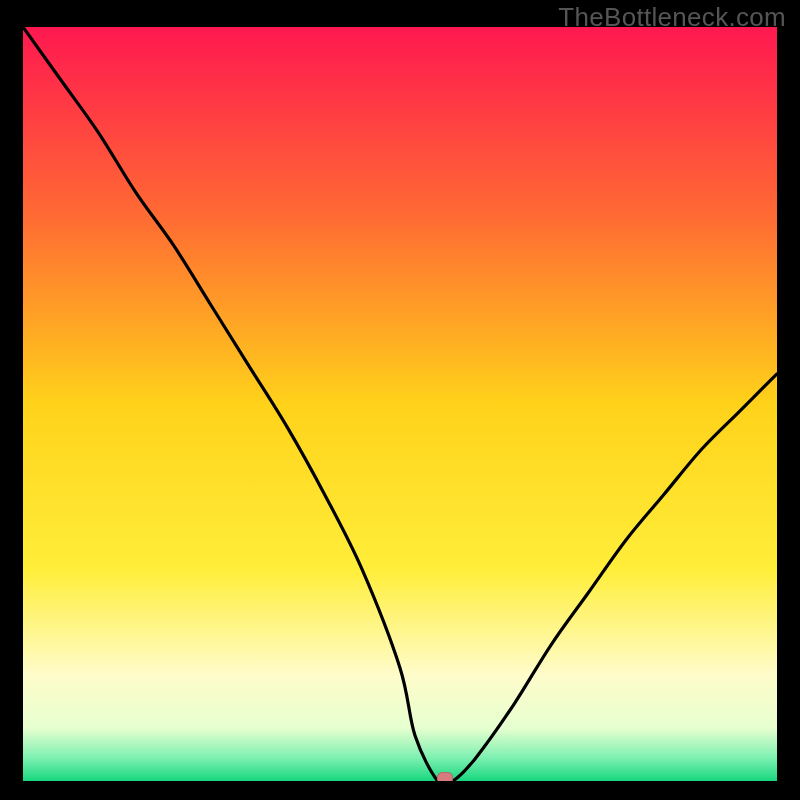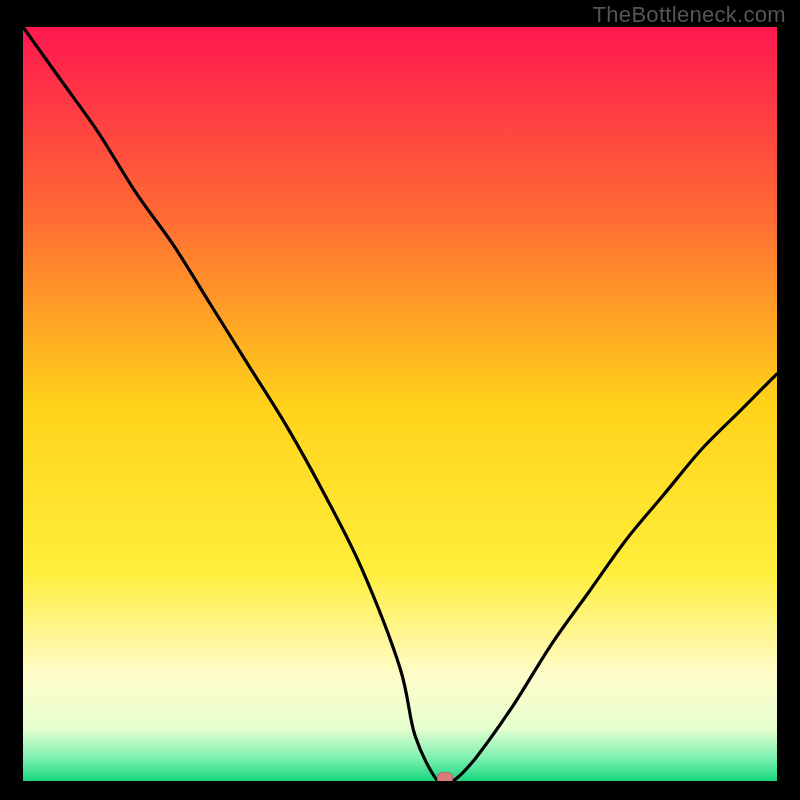--- a/index.html
+++ b/index.html
@@ -15,21 +15,21 @@
     position: relative;
     width: 800px;
     height: 800px;
     background: #000;
   }
   .watermark {
     position: absolute;
     top: 2px;
     right: 14px;
     color: #555;
-    font-size: 22px;
+    font-size: 26px;
     font-weight: 500;
     letter-spacing: 0.3px;
     z-index: 5;
   }
   .plot-area {
     position: absolute;
     left: 23px;
     top: 27px;
     width: 754px;
     height: 754px;

